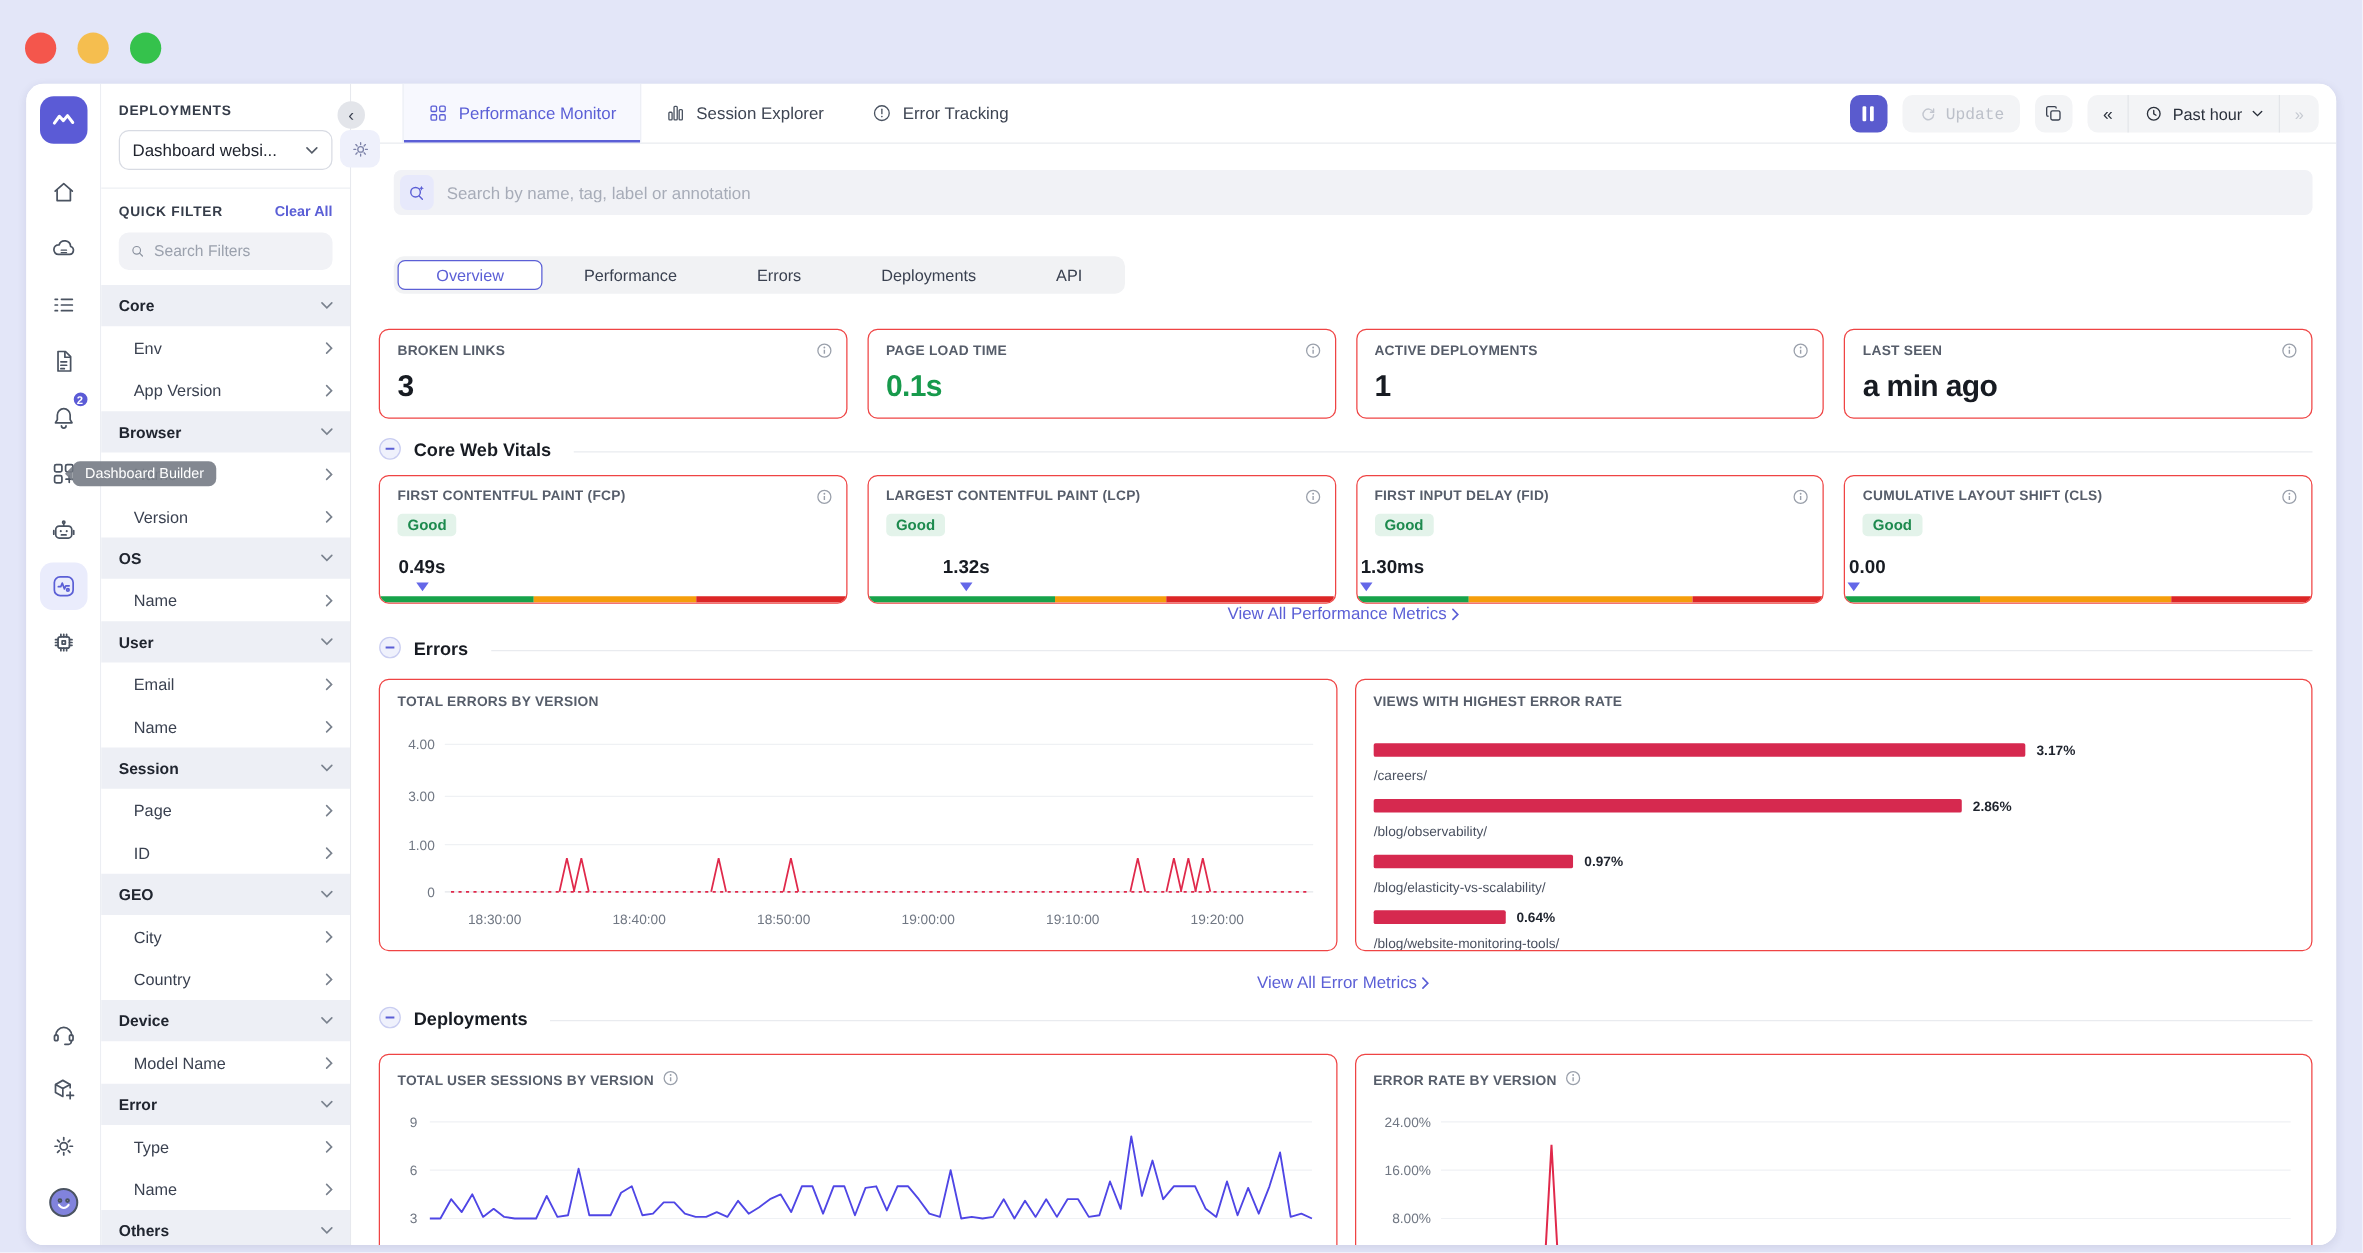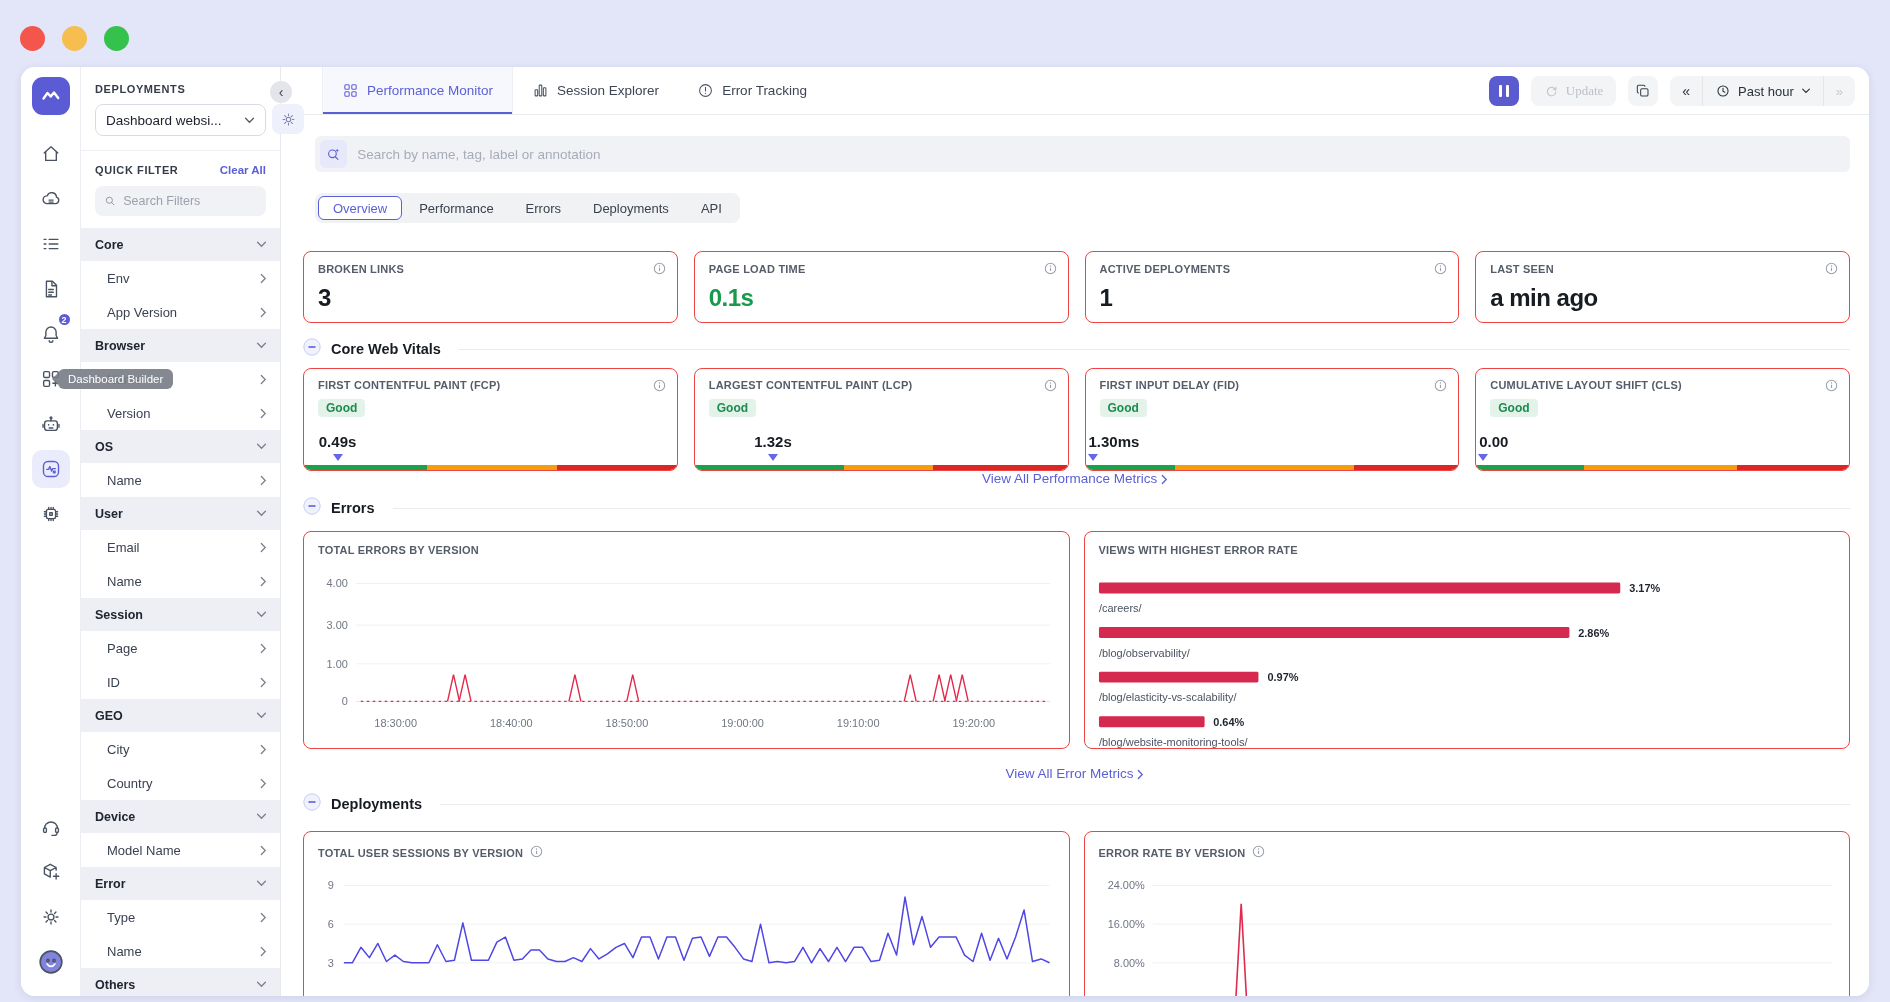--- a/index.html
+++ b/index.html
@@ -55,35 +55,35 @@
   .tabs{display:flex;margin-left:41px}
   .top-tab{display:flex;align-items:center;gap:8px;padding:0 19px;font-size:13.5px;color:#3E4553;cursor:pointer}
   .top-tab svg{stroke:#4A5361;fill:none;stroke-width:1.5;stroke-linecap:round;stroke-linejoin:round}
   .top-tab.active{color:var(--accent);background:#F7F8FE;box-shadow:inset 0 -2px 0 var(--accent);
                   border-left:1px solid #EDEFF5;border-right:1px solid #EDEFF5}
   .top-tab.active svg{stroke:var(--accent)}
   .controls{position:absolute;right:14px;top:9px;display:flex;gap:12px;align-items:center}
   .pause-btn{width:30px;height:30px;border:none;border-radius:8px;background:#5A5BCE;display:flex;align-items:center;justify-content:center;gap:3.5px;cursor:pointer}
   .pause-btn i{display:block;width:3px;height:12px;background:#fff;border-radius:1px}
   .update-btn{height:30px;border:none;border-radius:8px;background:#F3F4F6;color:#BCC0C9;font-size:13px;
-              display:flex;align-items:center;gap:7px;padding:0 13px;font-family:Liberation Serif, serif}
+              display:flex;align-items:center;gap:7px;padding:0 13px;font-family:Liberation Mono, monospace}
   .icon-btn{width:30px;height:30px;border:none;border-radius:8px;background:#F3F4F6;display:flex;align-items:center;justify-content:center;cursor:pointer}
   .time-group{height:30px;background:#F3F4F6;border-radius:8px;display:flex;align-items:stretch}
   .tg-seg{display:flex;align-items:center;justify-content:center;padding:0 12px;font-size:13px;color:#2A303B;cursor:pointer;gap:7px}
   .tg-seg + .tg-seg{border-left:1px solid #E3E5E9}
   .tg-seg.dis{color:#C6CAD2}
   .chev{font-size:14px;color:#2A303B}
   
   .content{position:absolute;top:48px;bottom:0;left:0;right:0;overflow:hidden}
-  .searchbar{margin:21px 19px 0 34px;height:36px;background:#F1F2F6;border-radius:6px;display:flex;align-items:center;padding:0 5px;gap:10px}
+  .searchbar{margin:21px 19px 12px 34px;height:36px;background:#F1F2F6;border-radius:6px;display:flex;align-items:center;padding:0 5px;gap:10px}
   .ai-ico{width:28px;height:28px;border-radius:6px;background:#E7E9FB;display:flex;align-items:center;justify-content:center}
   .searchbar input{border:none;background:transparent;outline:none;width:100%;font-size:13.5px;color:#3A4150;font-family:inherit}
   .searchbar input::placeholder{color:#A7ACB8}
   .pills{margin:21px 19px 0 34px;display:inline-flex;background:#F1F2F4;border-radius:8px;padding:3px;gap:2px}
-  .pill{height:24px;display:flex;align-items:center;padding:0 14px;border-radius:6px;font-size:13px;color:#3A4150;cursor:pointer;border:1px solid transparent}
+  .pill{height:24px;display:flex;align-items:center;padding:0 30px;border-radius:6px;font-size:13px;color:#3A4150;cursor:pointer;border:1px solid transparent}
   .pill.active{background:#fff;border-color:var(--accent);color:var(--accent)}
   .grid4{display:grid;grid-template-columns:repeat(4,1fr);gap:16px;margin:0 19px 0 22px}
   .grid2{display:grid;grid-template-columns:1fr 1fr;gap:14px;margin:0 19px 0 22px}
   .card{background:#fff;border:1px solid #ef4444;border-radius:8px;position:relative}
   .metric-card{height:72px;padding:11px 14px}
   .c-title{font-size:11px;font-weight:bold;letter-spacing:.2px;color:#565D6A;text-transform:uppercase}
   .info{position:absolute;right:11px;top:10px;display:flex}
   .m-value{margin-top:9px;font-size:24px;font-weight:800;letter-spacing:-.5px;color:#171B22}
   .m-value.green{color:var(--green)}
   .section-h{display:flex;align-items:center;gap:10px;margin:0 19px 0 22px;height:18px}

